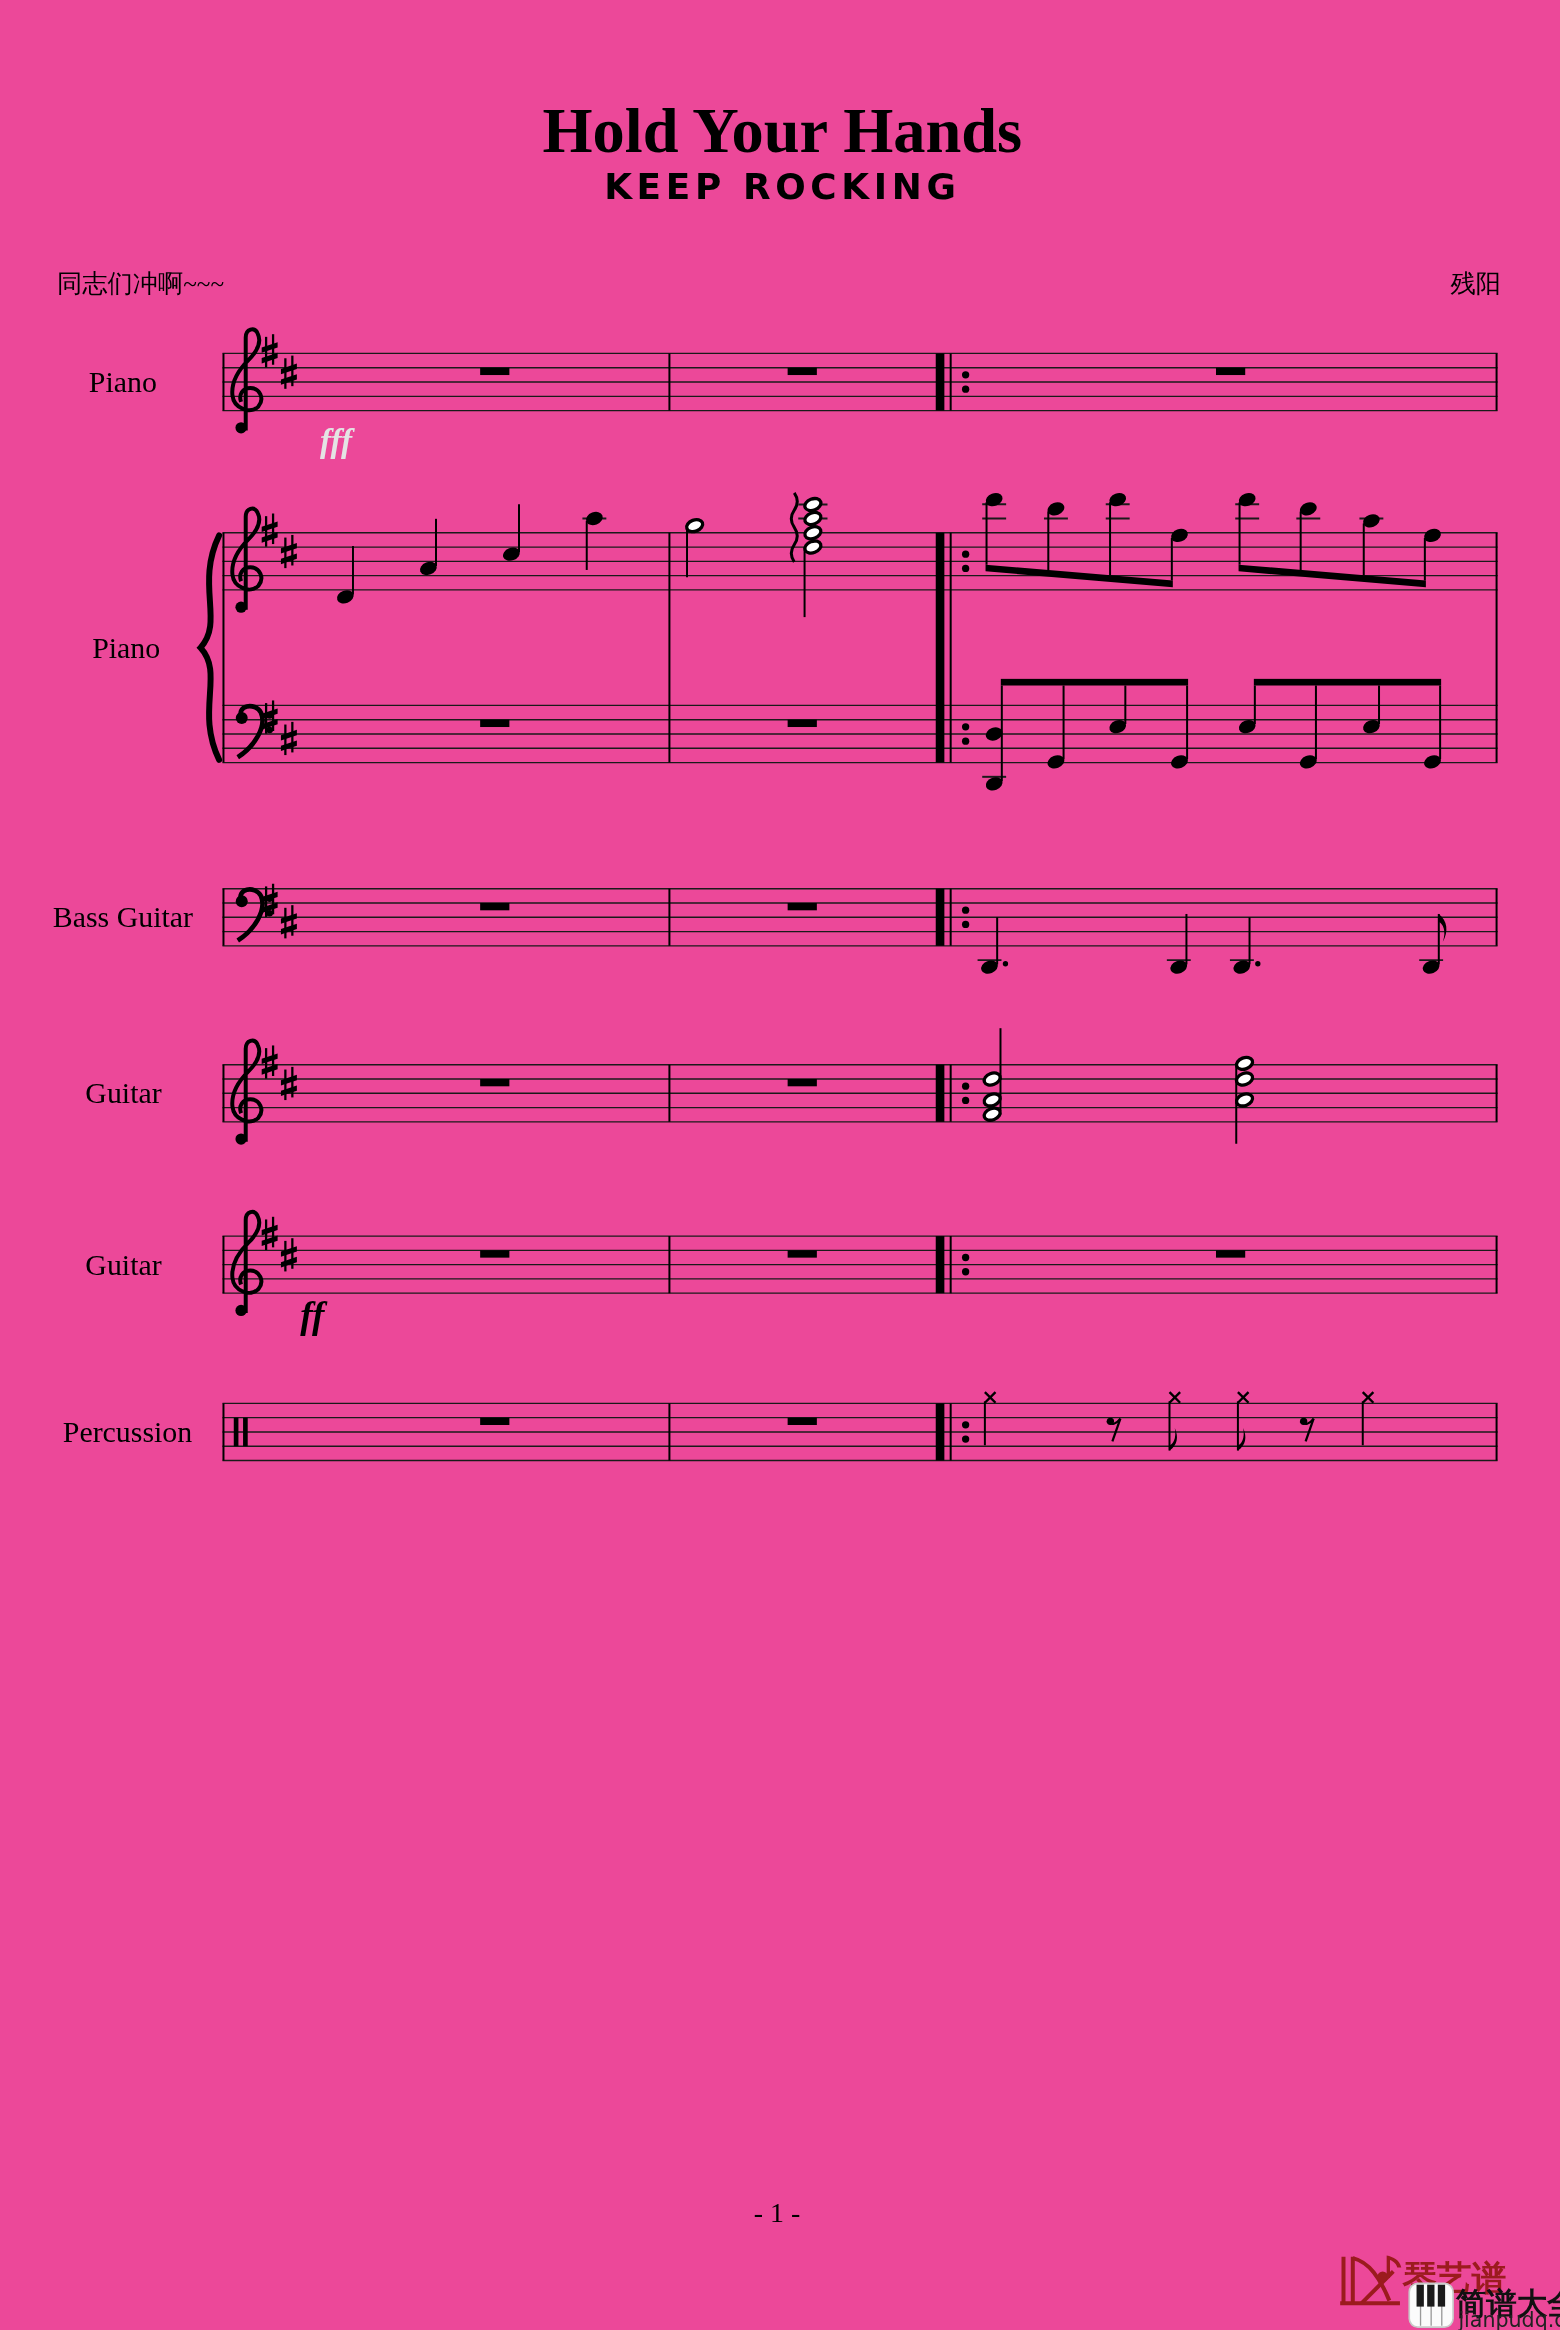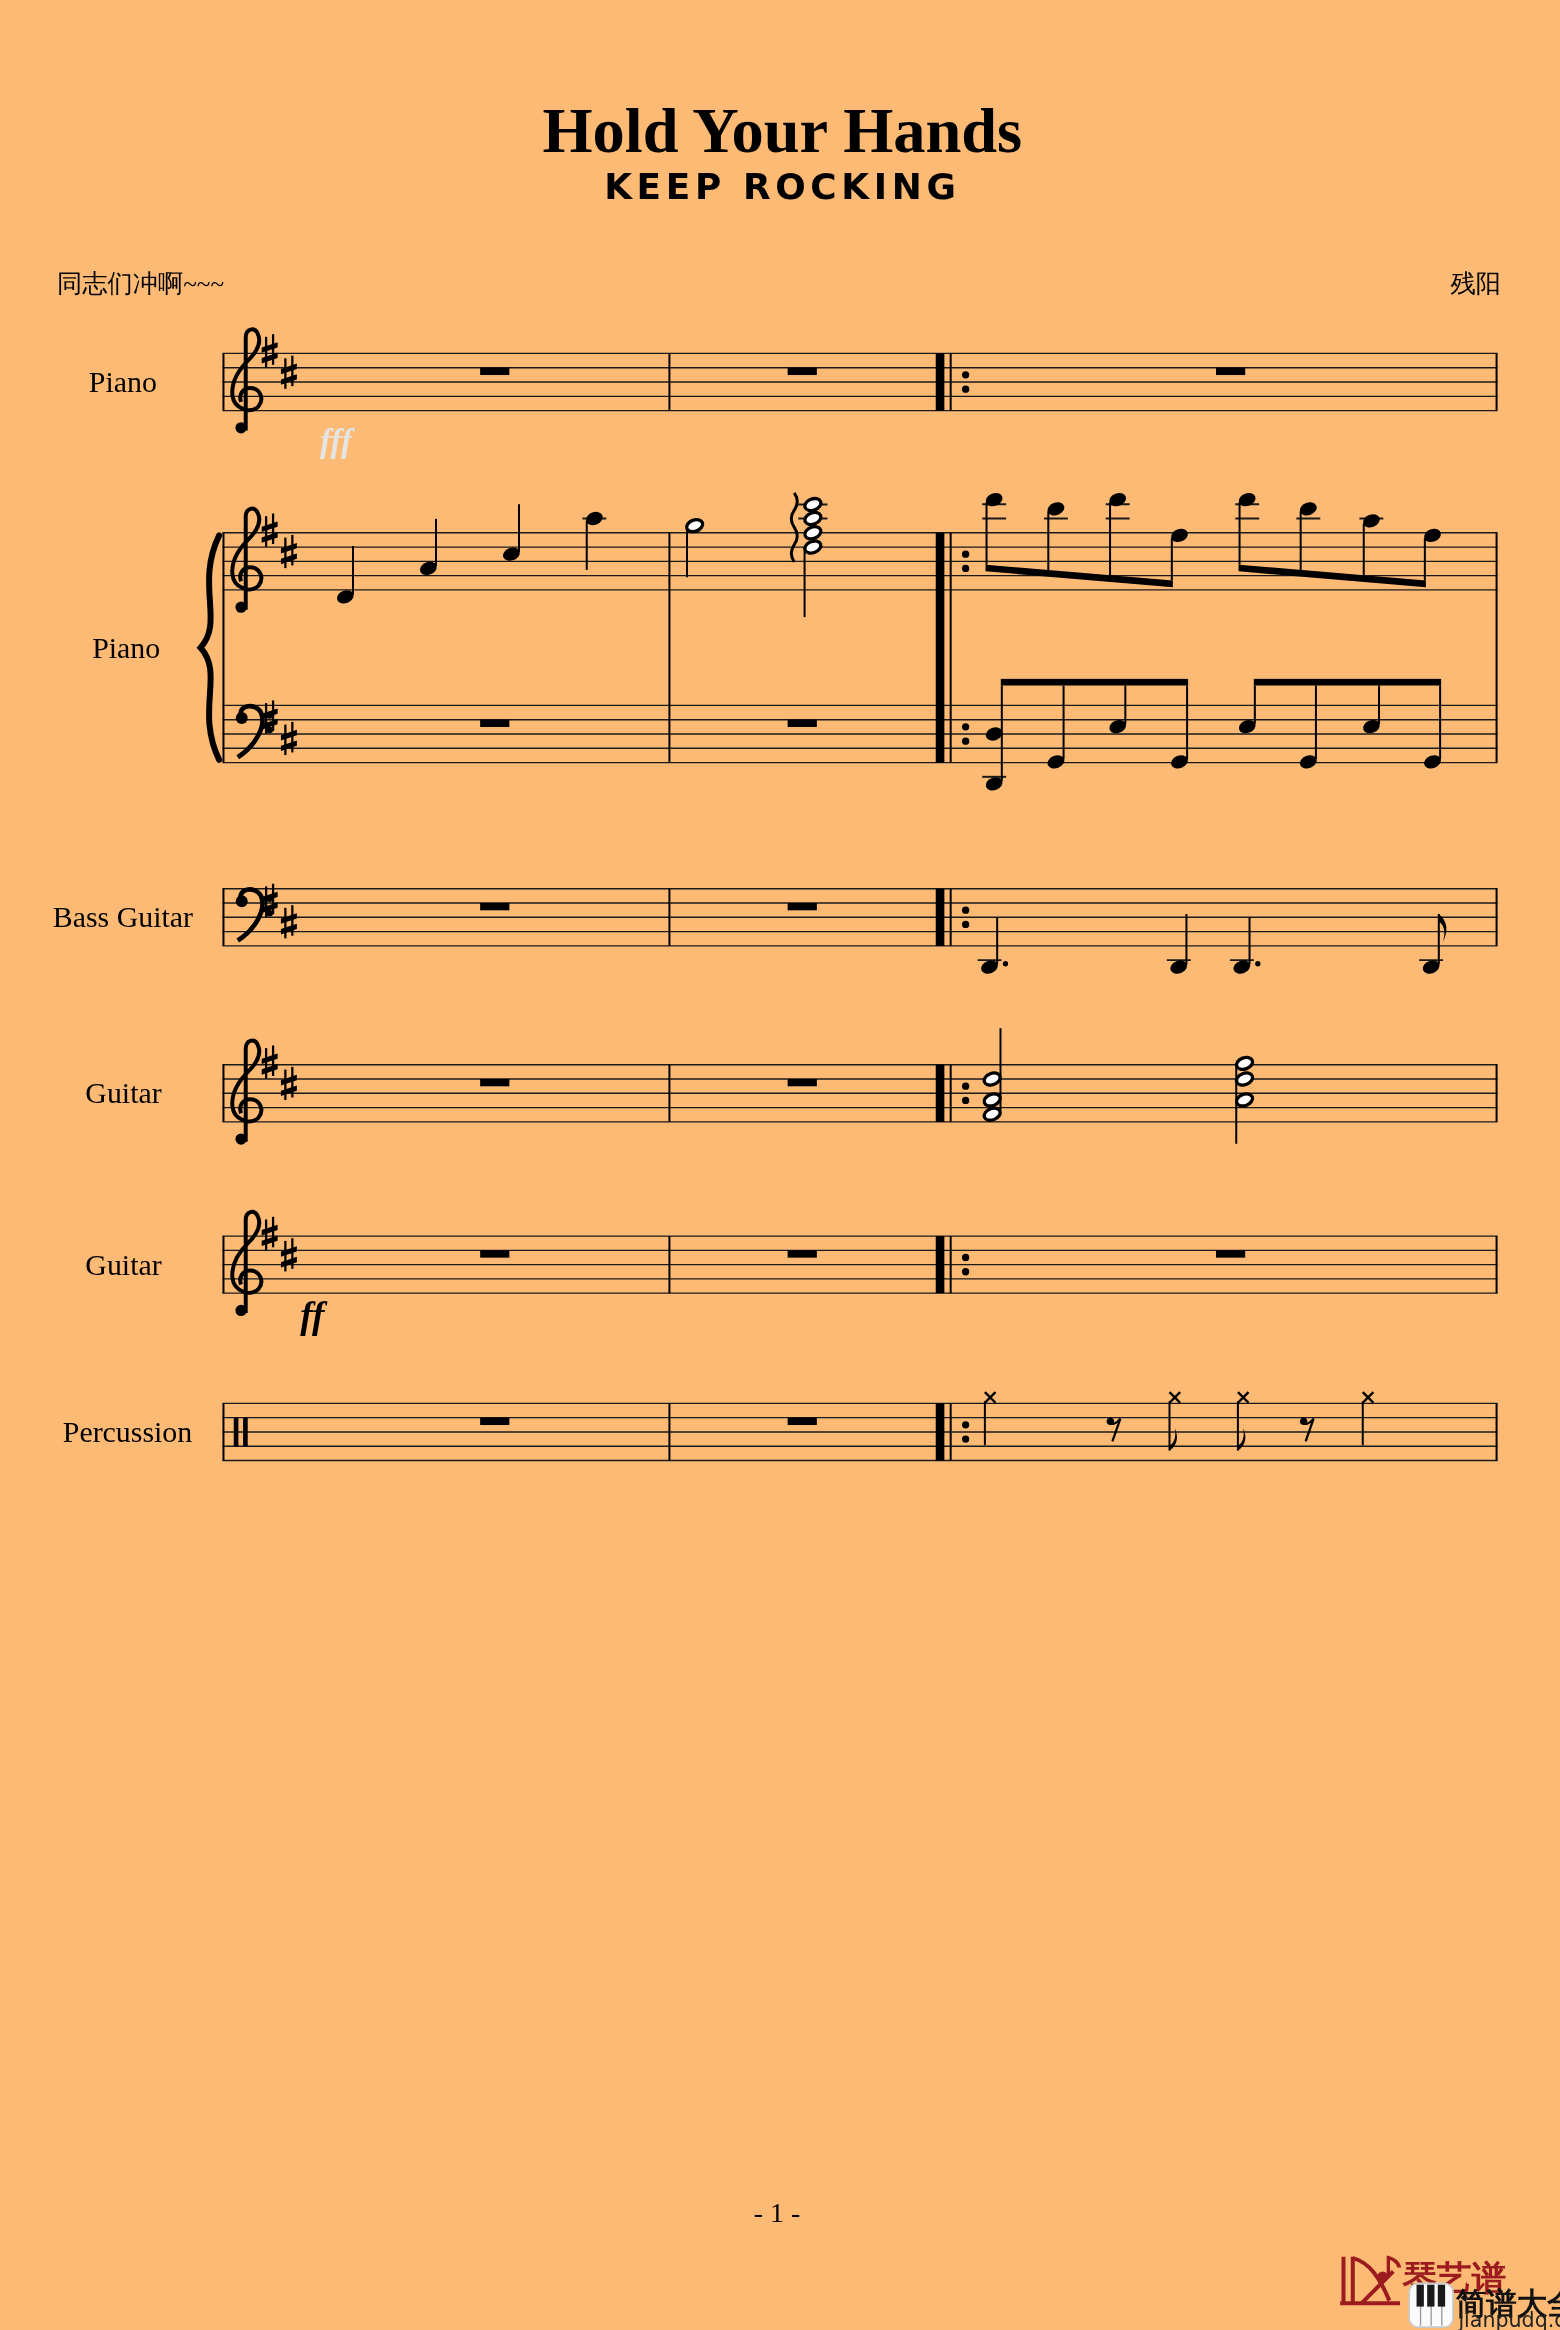--- a/index.html
+++ b/index.html
@@ -1,16 +1,16 @@
 <!DOCTYPE html>
 <html style="font-size:10.6px"><head>
 <meta charset="utf-8">
 <style>
   html,body{margin:0;padding:0;background:#ffffff;}
-  .page{position:relative;width:1560px;height:2330px;background:#fdba74;overflow:hidden;
+  .page{position:relative;width:1560px;height:2330px;background:#ec4899;overflow:hidden;
         font-family:"Liberation Serif", serif;}
   svg text{user-select:none;}
   .t-title{font:bold 97px "Liberation Serif", serif;}
   .t-subtitle{font:800 54px "DejaVu Sans", sans-serif;letter-spacing:7px;}
   .t-annot{font:38px "Liberation Serif", serif;}
   .t-label{font:45px "Liberation Serif", serif;}
   .t-dyn-fff{font:italic bold 50px "Liberation Serif", serif;}
   .t-dyn-ff{font:italic bold 56px "Liberation Serif", serif;}
   .t-page{font:42px "Liberation Serif", serif;}
   .t-wm-brand{font:bold 52px "DejaVu Sans", sans-serif;}

